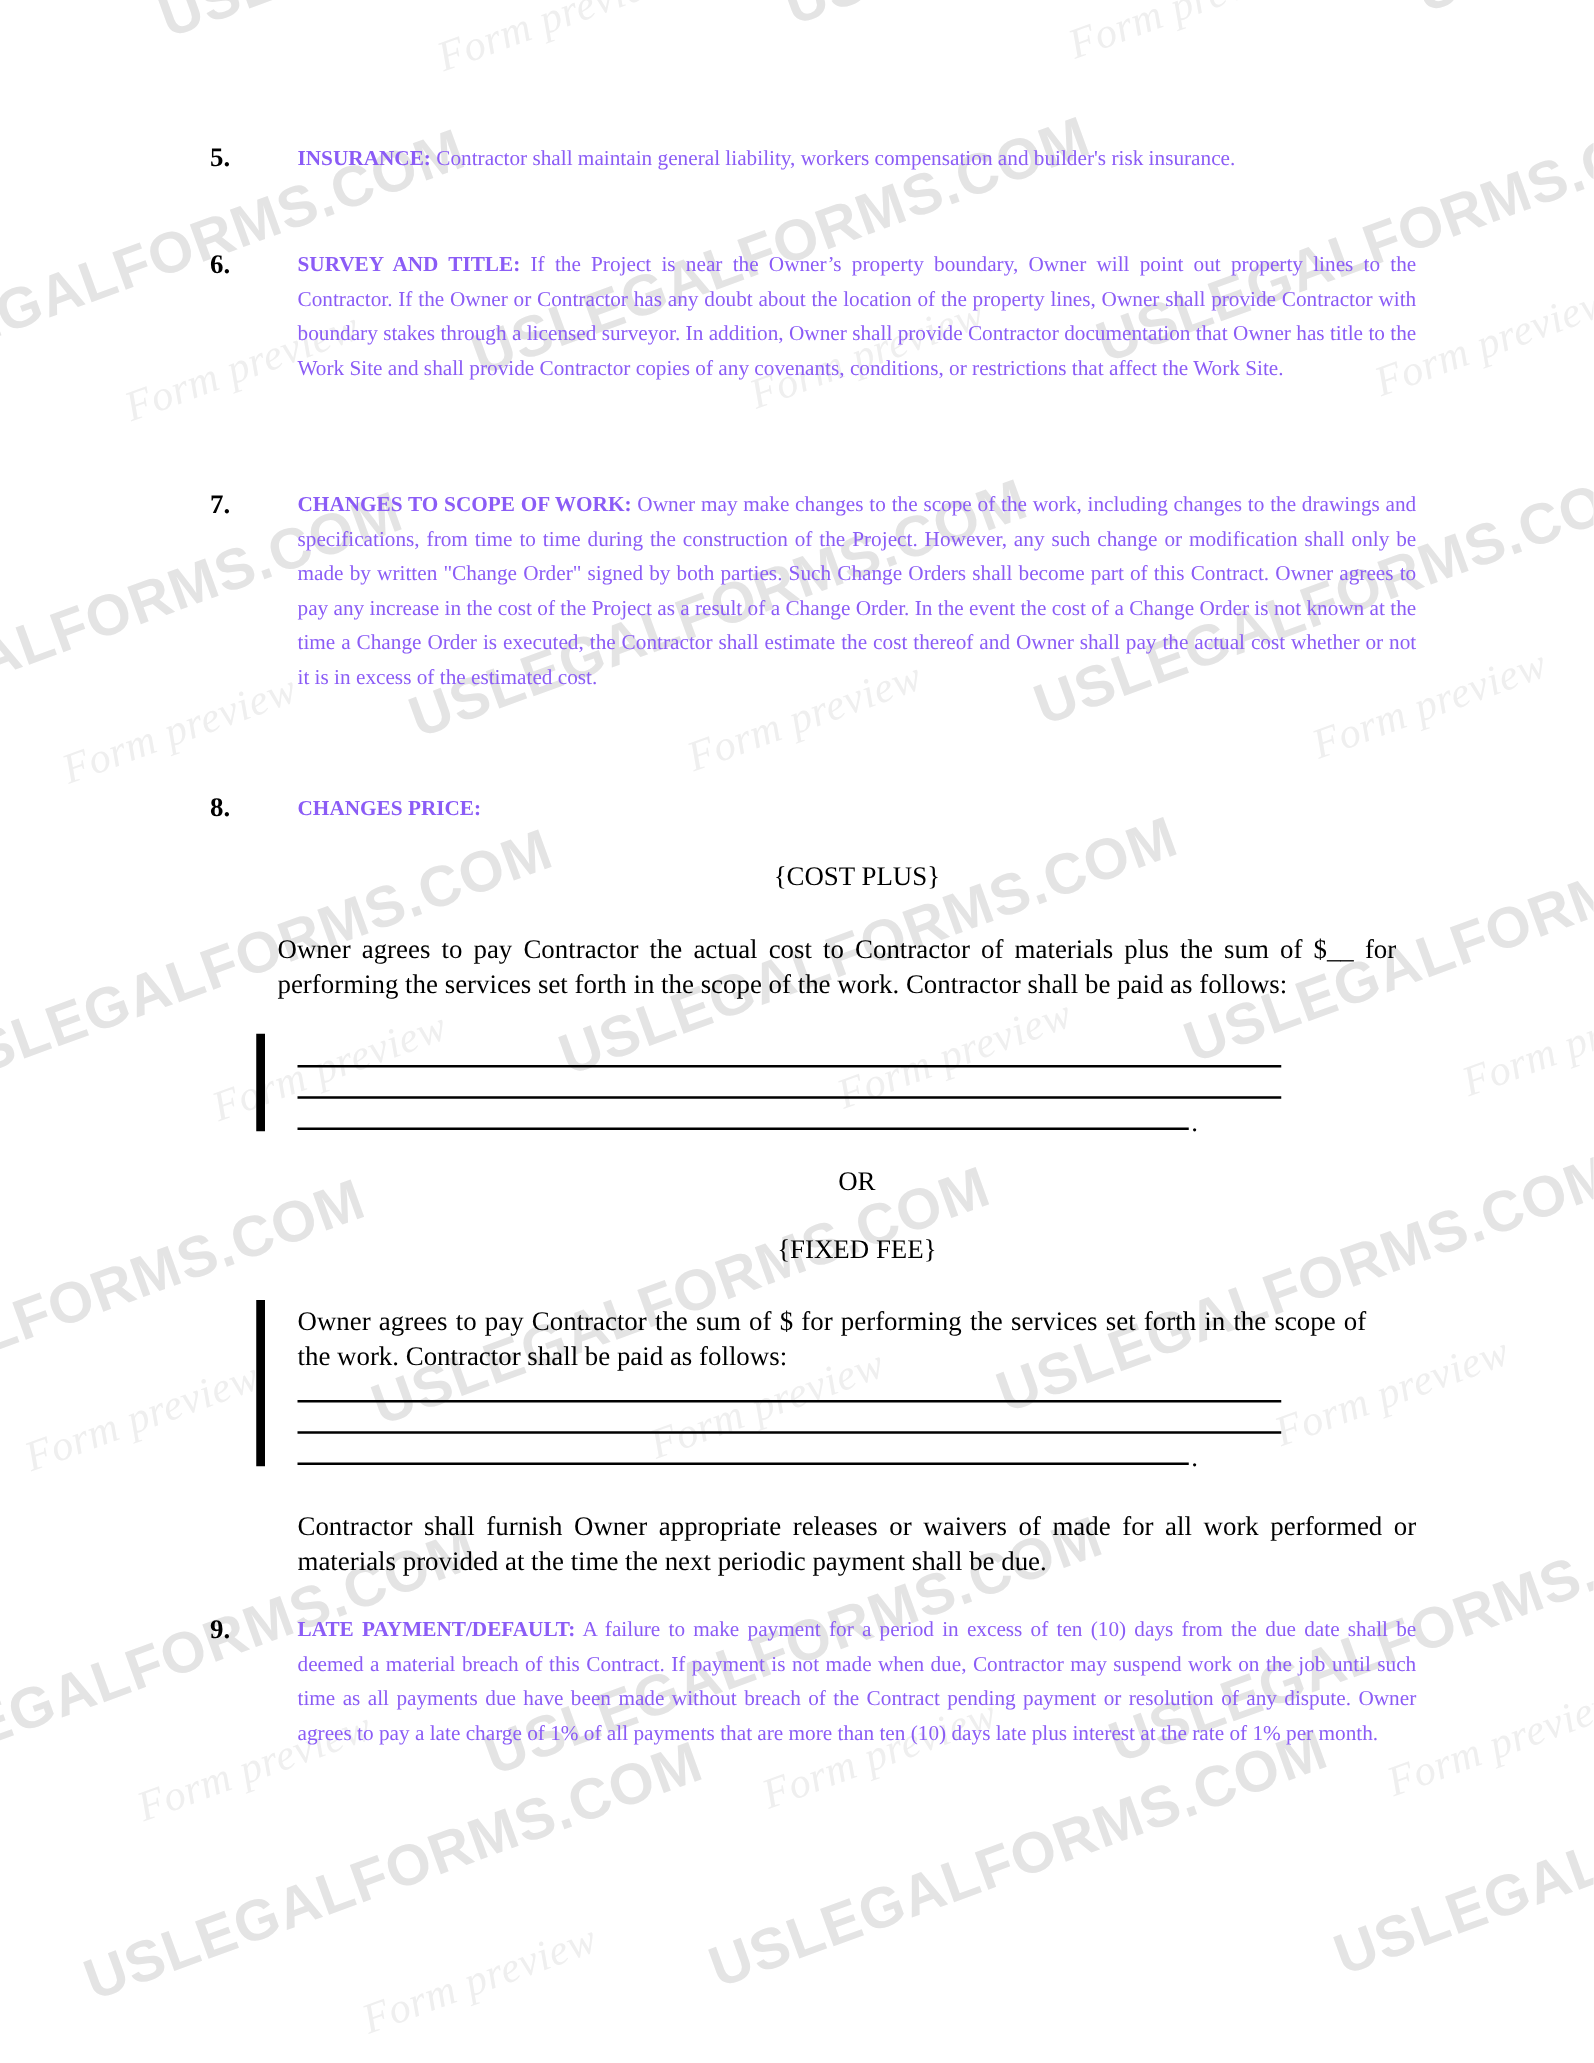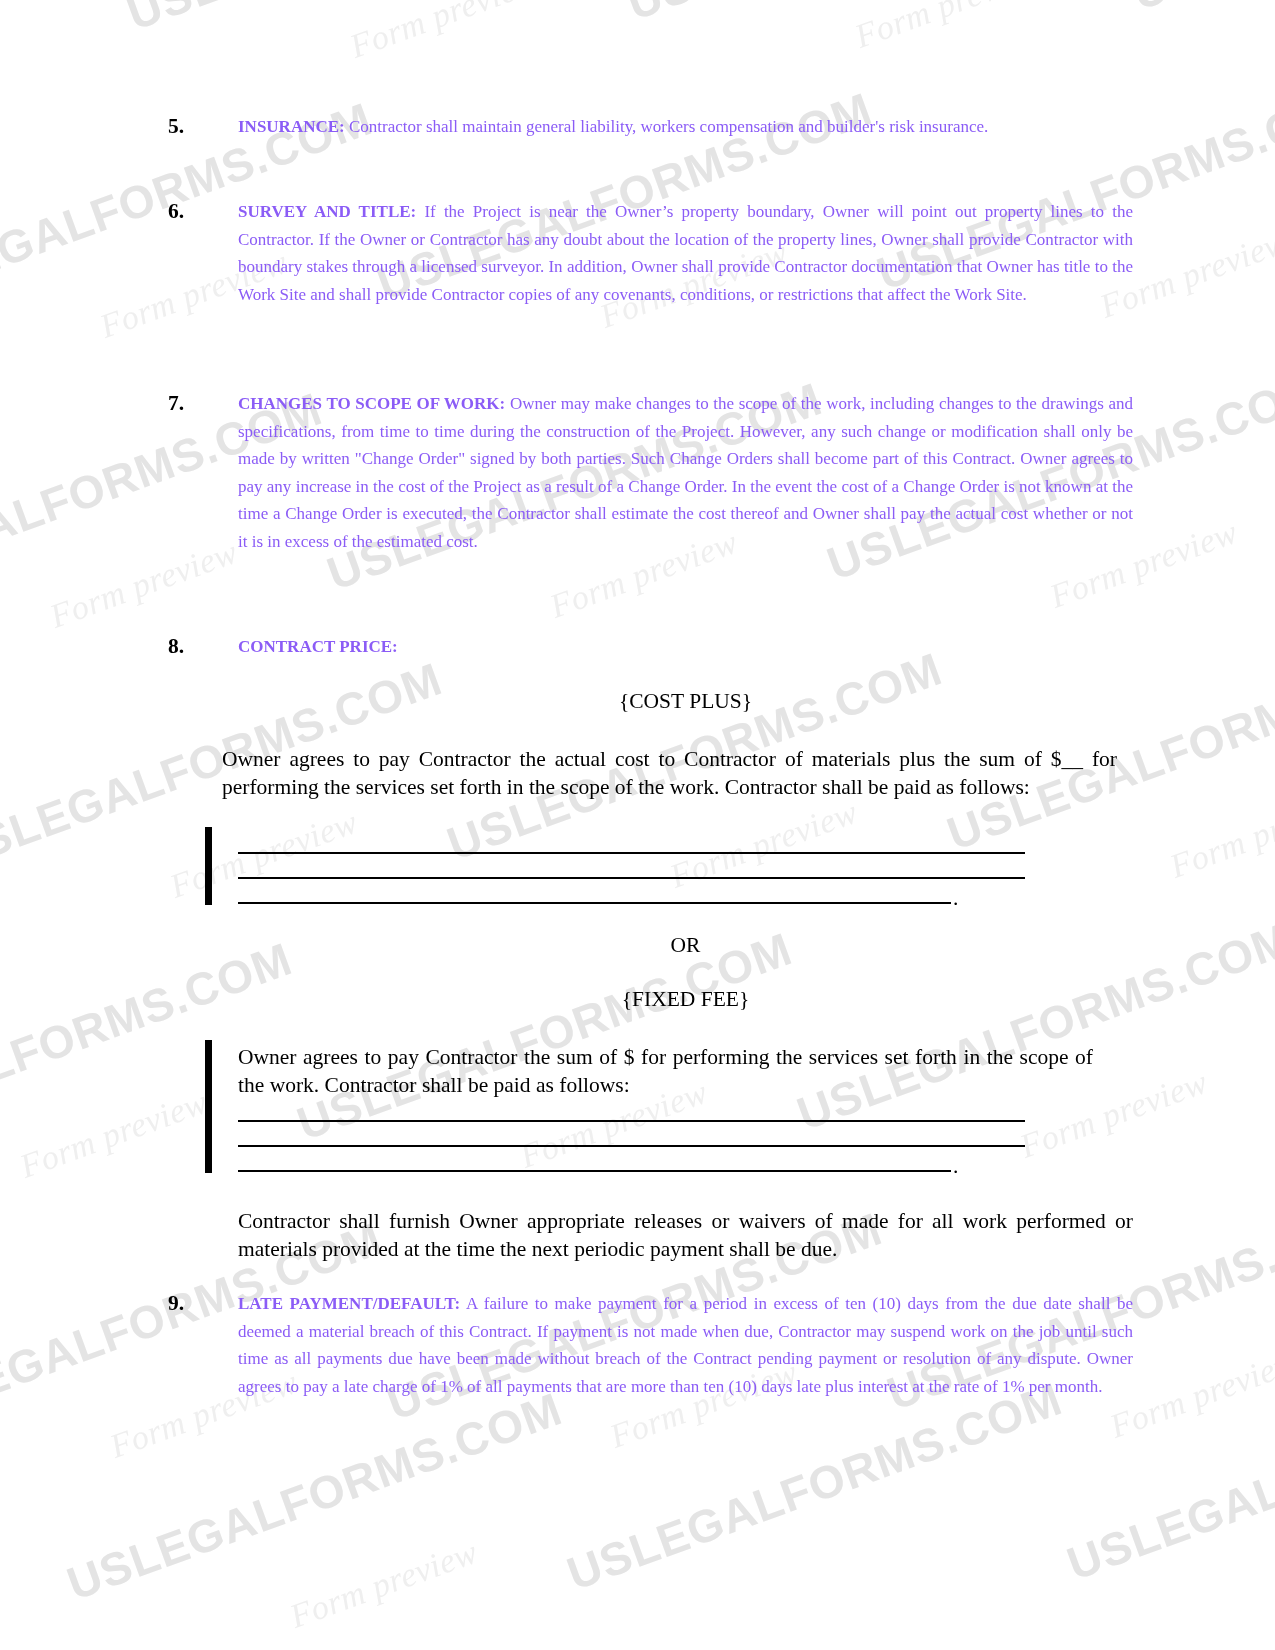--- a/index.html
+++ b/index.html
@@ -173,21 +173,21 @@
       <div class="clause-body"><span class="lead">SURVEY AND TITLE:</span><span> If the Project is near the Owner’s property boundary, Owner will point out property lines to the Contractor. If the Owner or Contractor has any doubt about the location of the property lines, Owner shall provide Contractor with boundary stakes through a licensed surveyor. In addition, Owner shall provide Contractor documentation that Owner has title to the Work Site and shall provide Contractor copies of any covenants, conditions, or restrictions that affect the Work Site.</span></div>
     </div>
 
     <div class="clause" style="left:168px; top:390px; width:965px;">
       <div class="clause-num">7.</div>
       <div class="clause-body"><span class="lead">CHANGES TO SCOPE OF WORK:</span><span> Owner may make changes to the scope of the work, including changes to the drawings and specifications, from time to time during the construction of the Project.  However, any such change or modification shall only be made by written "Change Order" signed by both parties.  Such Change Orders shall become part of this Contract.  Owner agrees to pay any increase in the cost of the Project as a result of a Change Order.  In the event the cost of a Change Order is not known at the time a Change Order is executed, the Contractor shall estimate the cost thereof and Owner shall pay the actual cost whether or not it is in excess of the estimated cost.</span></div>
     </div>
 
     <div class="clause" style="left:168px; top:633px; width:965px;">
       <div class="clause-num">8.</div>
-      <div class="clause-body"><span class="lead">CONTRACT PRICE:</span></div>
+      <div class="clause-body"><span class="lead">CHANGES PRICE:</span></div>
     </div>
 
     <div class="para plain" style="left:238px; top:688px; width:895px;">{COST PLUS}</div>
 
     <div class="para" style="left:222px; top:746px; width:895px;">Owner agrees to pay Contractor the actual cost to Contractor of materials plus the sum of $__ for performing the services set forth in the scope of the work.  Contractor shall be paid as follows:</div>
 
     <div class="change-bar" style="left:205px; top:827px; height:78px;"></div>
 
     <div class="rule" style="left:238px; top:852px; width:787px;"></div>
     <div class="rule" style="left:238px; top:877px; width:787px;"></div>

